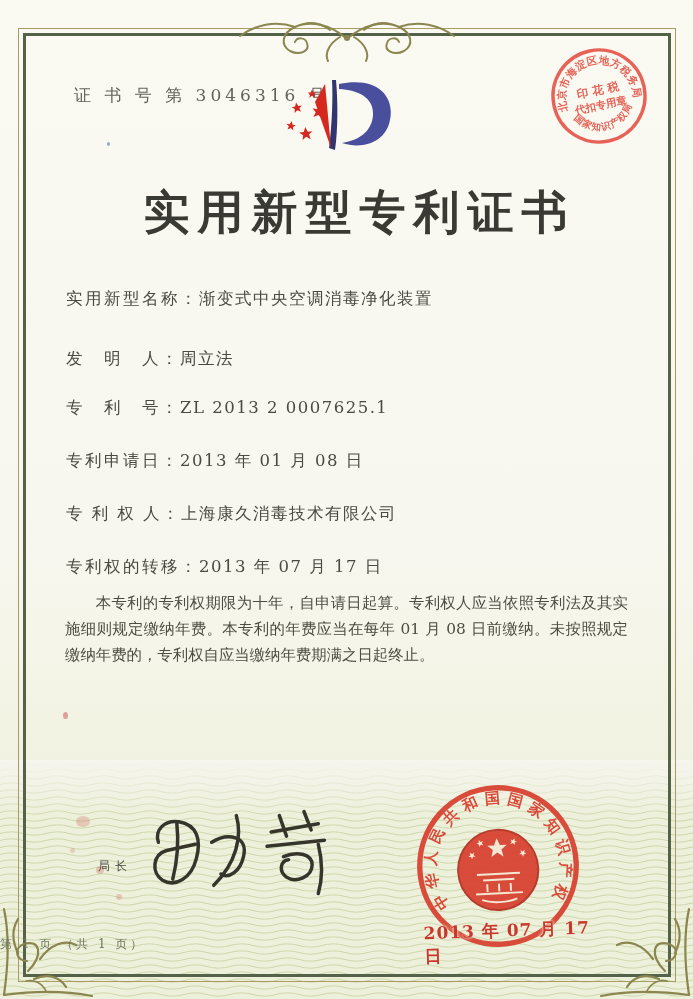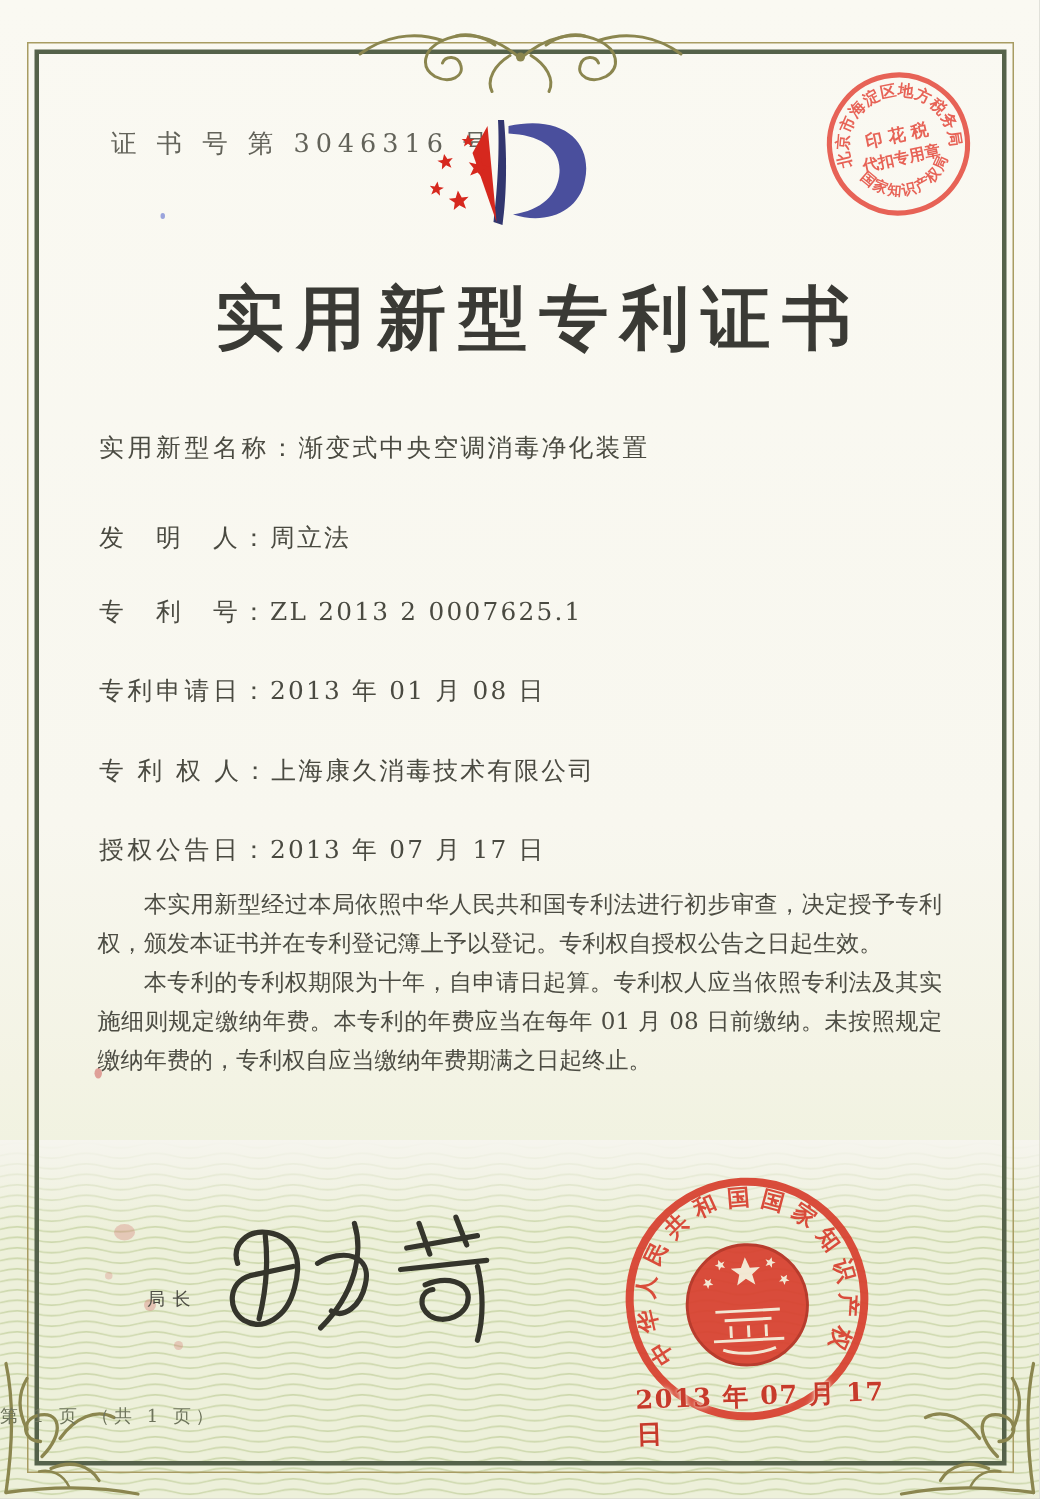--- a/index.html
+++ b/index.html
@@ -149,25 +149,24 @@
   <div class="field" style="top:397px">
     <span class="flabel">专　利　号：</span><span class="fvalue">ZL 2013 2 0007625.1</span>
   </div>
   <div class="field" style="top:450px">
     <span class="flabel">专利申请日：</span><span class="fvalue">2013 年 01 月 08 日</span>
   </div>
   <div class="field" style="top:503px">
     <span class="flabel">专 利 权 人：</span><span class="fvalue">上海康久消毒技术有限公司</span>
   </div>
   <div class="field" style="top:556px">
-    <span class="flabel">授权公告日：</span><span class="fvalue">2013 年 07 月 17 日</span>
+    <span class="flabel">专利权的转移：</span><span class="fvalue">2013 年 07 月 17 日</span>
   </div>
 
   <div class="body-text">
-    <p>本实用新型经过本局依照中华人民共和国专利法进行初步审查，决定授予专利权，颁发本证书并在专利登记簿上予以登记。专利权自授权公告之日起生效。</p>
     <p>本专利的专利权期限为十年，自申请日起算。专利权人应当依照专利法及其实施细则规定缴纳年费。本专利的年费应当在每年 01 月 08 日前缴纳。未按照规定缴纳年费的，专利权自应当缴纳年费期满之日起终止。</p>
   </div>
 
   <div class="spk" style="left:76px;top:816px;width:14px;height:11px;background:rgba(205,80,80,.25)"></div>
   <div class="spk" style="left:96px;top:866px;width:8px;height:8px;background:rgba(205,80,80,.28)"></div>
   <div class="spk" style="left:116px;top:894px;width:6px;height:6px;background:rgba(205,80,80,.25)"></div>
   <div class="spk" style="left:70px;top:848px;width:5px;height:5px;background:rgba(205,80,80,.22)"></div>
   <div class="spk" style="left:63px;top:712px;width:5px;height:7px;background:rgba(200,60,60,.45)"></div>
   <div class="spk" style="left:107px;top:142px;width:3px;height:4px;background:rgba(60,80,200,.5)"></div>
 

